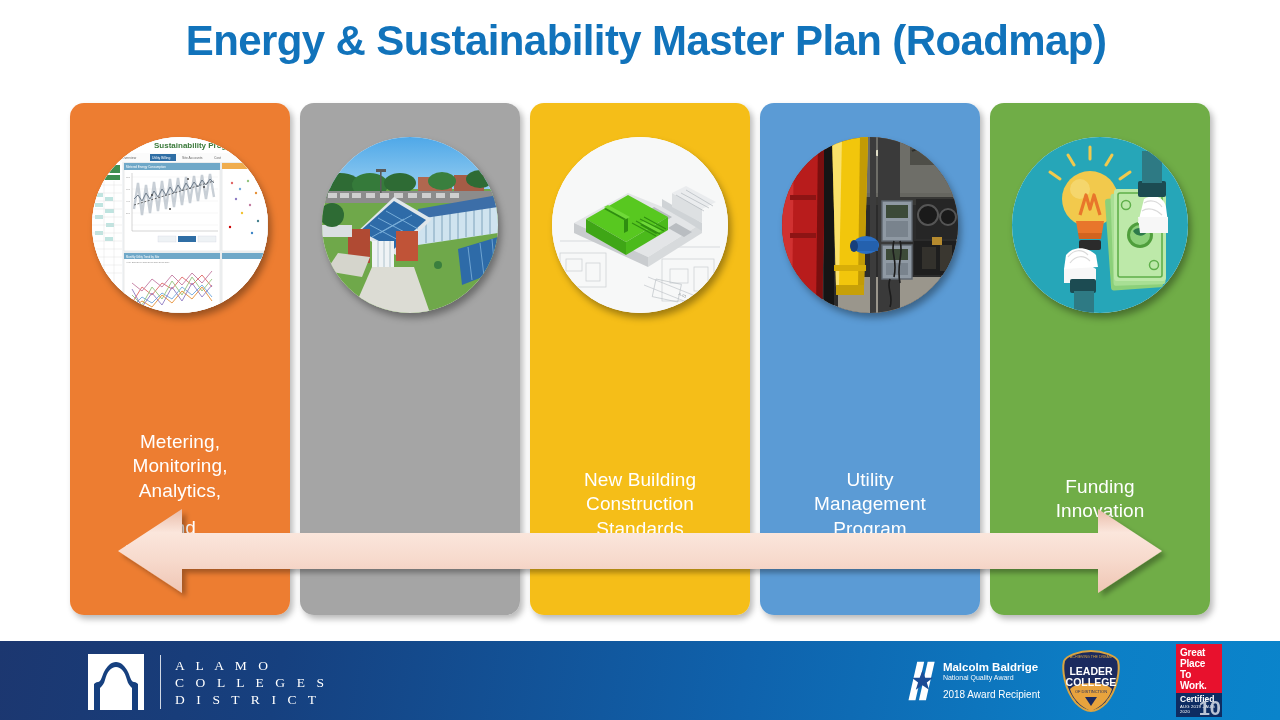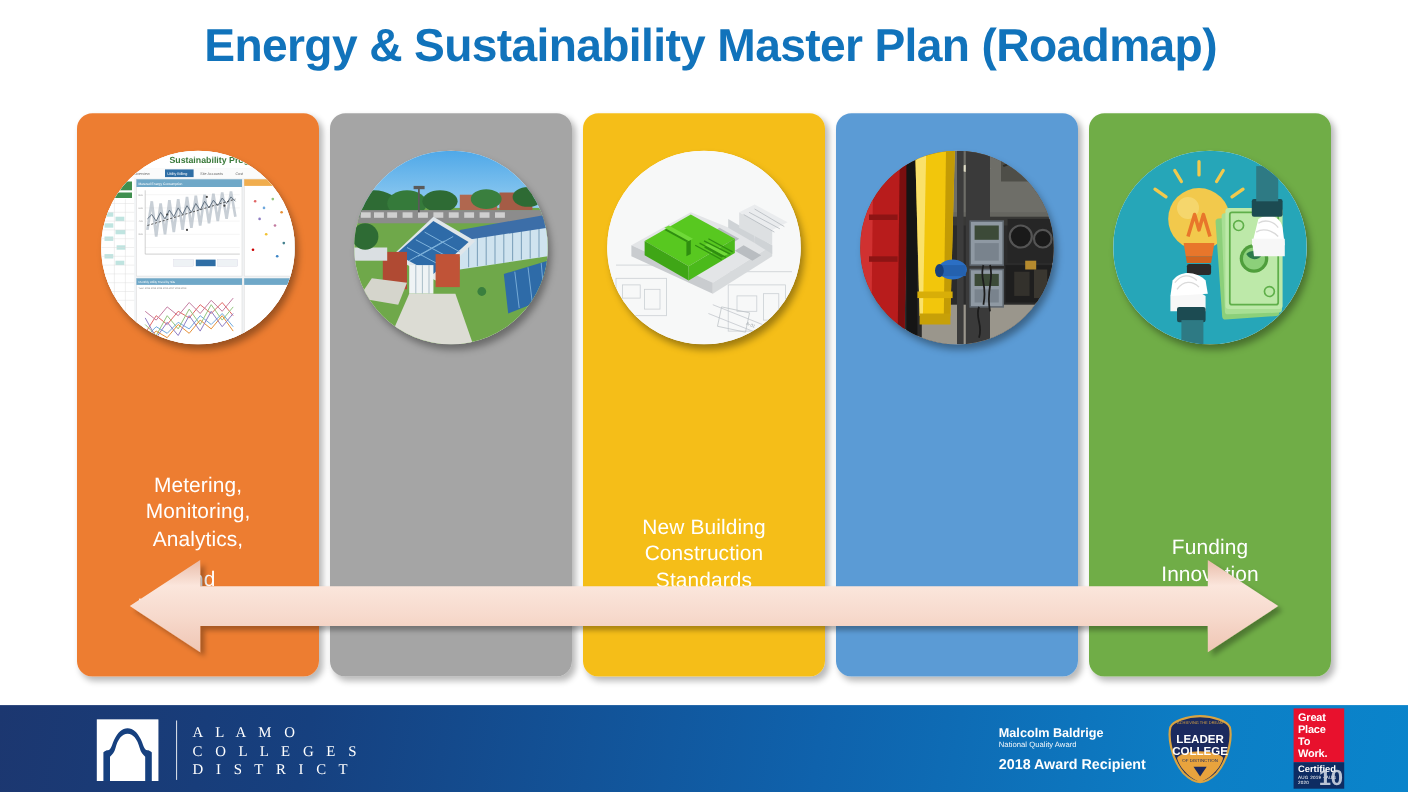--- a/index.html
+++ b/index.html
@@ -61,21 +61,21 @@
     font-weight: 400;
     letter-spacing: 0.1px;
   }
   .card-label .para2 { display:block; margin-top: 13px; }
 
   
   .lab-1 { top: 327px; }
   .lab-2 { top: 376px; }
   .lab-3 { top: 365px; }
   .lab-4 { top: 365px; }
-  .lab-5 { top: 384px; }
+  .lab-5 { top: 372px; }
 
   
   #arrow-layer {
     position: absolute; left: 0; top: 0;
     width: 1280px; height: 720px;
     pointer-events: none;
   }
 
   
   #footer {
@@ -105,21 +105,21 @@
   }
   .badge { position: absolute; top: 0; height: 79px; }
 
   
   #badge-baldrige { left: 905px; width: 135px; display:flex; align-items:center; }
   #badge-baldrige .bald-text {
     color: #fff; margin-left: 3px;
   }
   #badge-baldrige .bt1 { font-size: 11.5px; font-weight: 700; line-height: 12px; white-space: nowrap;}
   #badge-baldrige .bt2 { font-size: 7px; line-height: 9px; white-space: nowrap; opacity:.95;}
-  #badge-baldrige .bt3 { font-size: 13px; font-weight: 700; line-height: 10px; margin-top: 8px; white-space: nowrap;}
+  #badge-baldrige .bt3 { font-size: 10px; font-weight: 400; line-height: 10px; margin-top: 8px; white-space: nowrap;}
 
   
   #badge-leader { left: 1043px; width: 96px; display:flex; align-items:center; justify-content:center; }
 
   
   #badge-gptw { left: 1168px; width: 62px; display:flex; align-items:center; justify-content:center;}
   .gptw-box { width: 46px; }
   .gptw-red {
     background:#E8112D; color:#fff; padding:3px 4px 2px 4px;
     font-weight:700; font-size:10px; line-height:11px; letter-spacing:-0.2px;
@@ -488,20 +488,25 @@
             <circle cx="166" cy="80" r="8" fill="#1A1A1A" stroke="#555" stroke-width="2"></circle>
             <rect x="132" y="104" width="44" height="34" fill="#1E1E1E"></rect>
             <rect x="140" y="110" width="14" height="22" fill="#33312C"></rect>
             <rect x="158" y="108" width="12" height="26" fill="#3A3730"></rect>
             <rect x="150" y="100" width="10" height="8" fill="#B58A2E"></rect>
             <rect x="128" y="0" width="48" height="28" fill="#4E4E48"></rect>
             <g stroke="#2E2E2A" stroke-width="2" fill="none">
               <path d="M130,14 C144,6 158,22 176,12"></path>
             </g>
           </svg>
+        </div>
+        <div class="card-label lab-4">
+          <span>Utility</span><br>
+          <span>Management</span><br>
+          <span>Program</span>
         </div>
       </div>
     </div>
 
     <div class="card">
       <div class="card-inner" style="background:#70AD47;">
         <div class="circle-wrap">
           <svg viewBox="0 0 176 176" preserveAspectRatio="none">
             <rect width="176" height="176" fill="#26A6B8"></rect>
 

